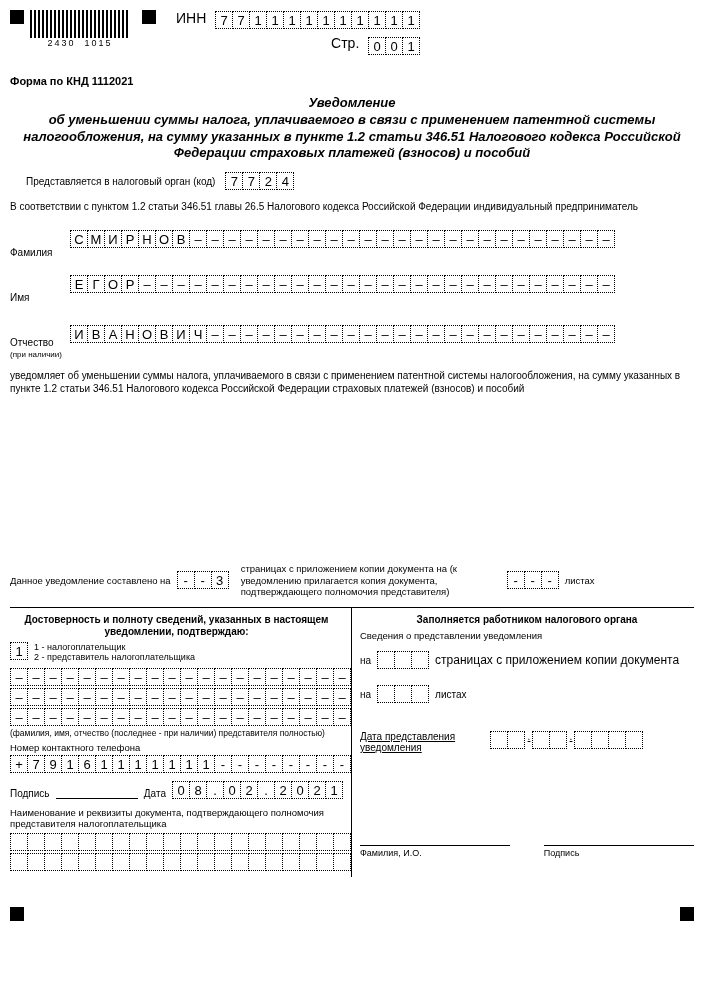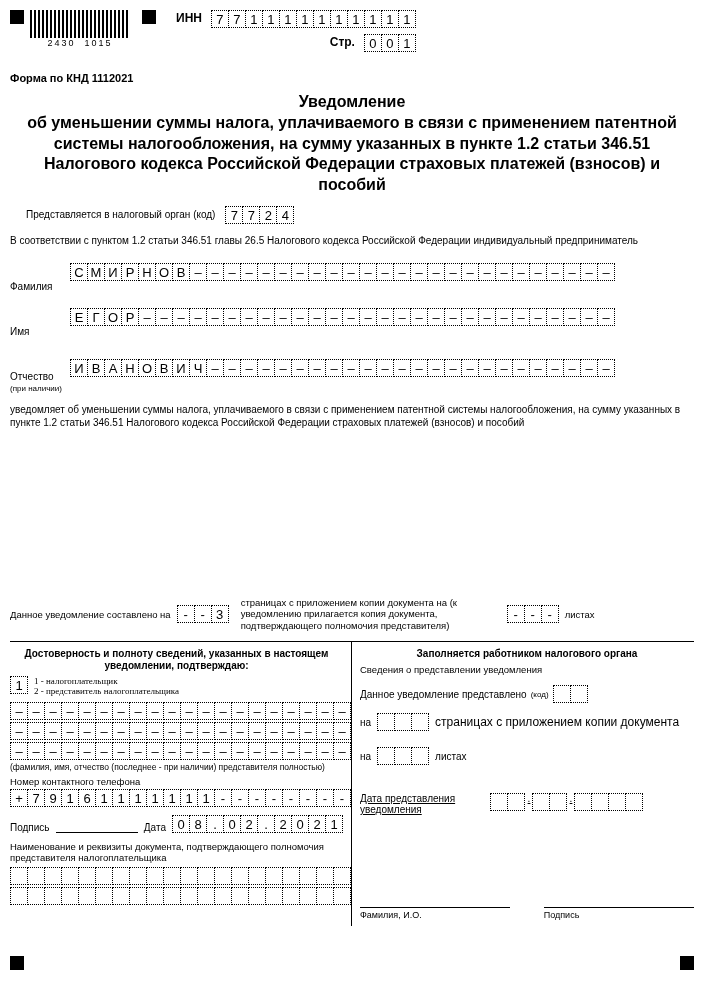--- a/index.html
+++ b/index.html
@@ -23,23 +23,23 @@
     width: 18px; height: 18px;
     border: 1px dotted #000;
     margin-left: -1px;
     text-align: center;
     font-size: 13px;
     line-height: 18px;
     font-family: Arial;
     box-sizing: border-box;
   }
   .cell:first-child { margin-left: 0; }
-  .hdr-label { font-size: 12px; margin-right: 6px; font-weight: bold; }
+  .hdr-label { font-size: 14px; margin-right: 6px; }
   .form-code { font-weight: bold; font-size: 11px; margin-top: 20px; }
-  .title { text-align: center; font-weight: bold; font-size: 16px; margin-top: 8px; line-height: 1.3; }
+  .title { text-align: center; font-weight: bold; font-size: 13px; margin-top: 8px; line-height: 1.3; font-style: italic; }
   .row { display: flex; align-items: center; margin-top: 10px; margin-left: 16px; }
   .label { font-size: 10px; }
   .para { font-size: 10px; margin-top: 10px; line-height: 1.3; }
   .name-row { display: flex; align-items: center; margin-top: 6px; }
   .name-label { width: 60px; font-size: 10px; margin-top: 28px; }
   .name-label .sub { font-size: 8px; }
   .spacer { height: 160px; }
   .pages-row { display: flex; align-items: center; font-size: 9.5px; margin-top: 8px; }
   .mid-text { font-size: 9.5px; margin-left: 6px; line-height: 1.2; max-width: 260px; }
   .divider { border-top: 1px solid black; margin-top: 10px; }
@@ -244,21 +244,21 @@
 
 <div class="divider"></div>
 
 <div class="columns">
   <div class="col-left">
     <div class="col-title">Достоверность и полноту сведений, указанных в настоящем уведомлении, подтверждаю:</div>
     <div class="small-row">
       <span class="cell-row" id="submitter-cells">
           <span class="cell">1</span>
         </span>
-      <div style="margin-left:6px;font-family:Liberation Serif, serif;">
+      <div style="margin-left:6px;">
         <div>1 - налогоплательщик</div>
         <div>2 - представитель налогоплательщика</div>
       </div>
     </div>
     <div style="margin-top:6px;">
       <div class="cell-row" id="rep1">
           <span class="cell">–</span>
           <span class="cell">–</span>
           <span class="cell">–</span>
           <span class="cell">–</span>
@@ -409,28 +409,20 @@
         <span class="cell"></span>
         <span class="cell"></span>
         <span class="cell"></span>
       </div>
   </div>
 
   <div class="col-right">
     <div class="col-title">Заполняется работником налогового органа</div>
     <div class="center" style="font-size:9.5px; margin-top:4px;">Сведения о представлении уведомления</div>
     <div style="margin-top:10px; display:flex; align-items:center;">
-      <span>Данное уведомление представлено</span>
-      <span style="font-size:8px; margin:0 4px;">(код)</span>
-      <span class="cell-row" id="right-code">
-          <span class="cell"></span>
-          <span class="cell"></span>
-        </span>
-    </div>
-    <div style="margin-top:10px; display:flex; align-items:center;">
       <span>на</span>
       <span class="cell-row" id="right-pages" style="margin:0 6px;">
           <span class="cell"></span>
           <span class="cell"></span>
           <span class="cell"></span>
         </span>
       <span style="font-size:12px;">страницах с приложением копии документа</span>
     </div>
     <div style="margin-top:16px; display:flex; align-items:center;">
       <span>на</span>

